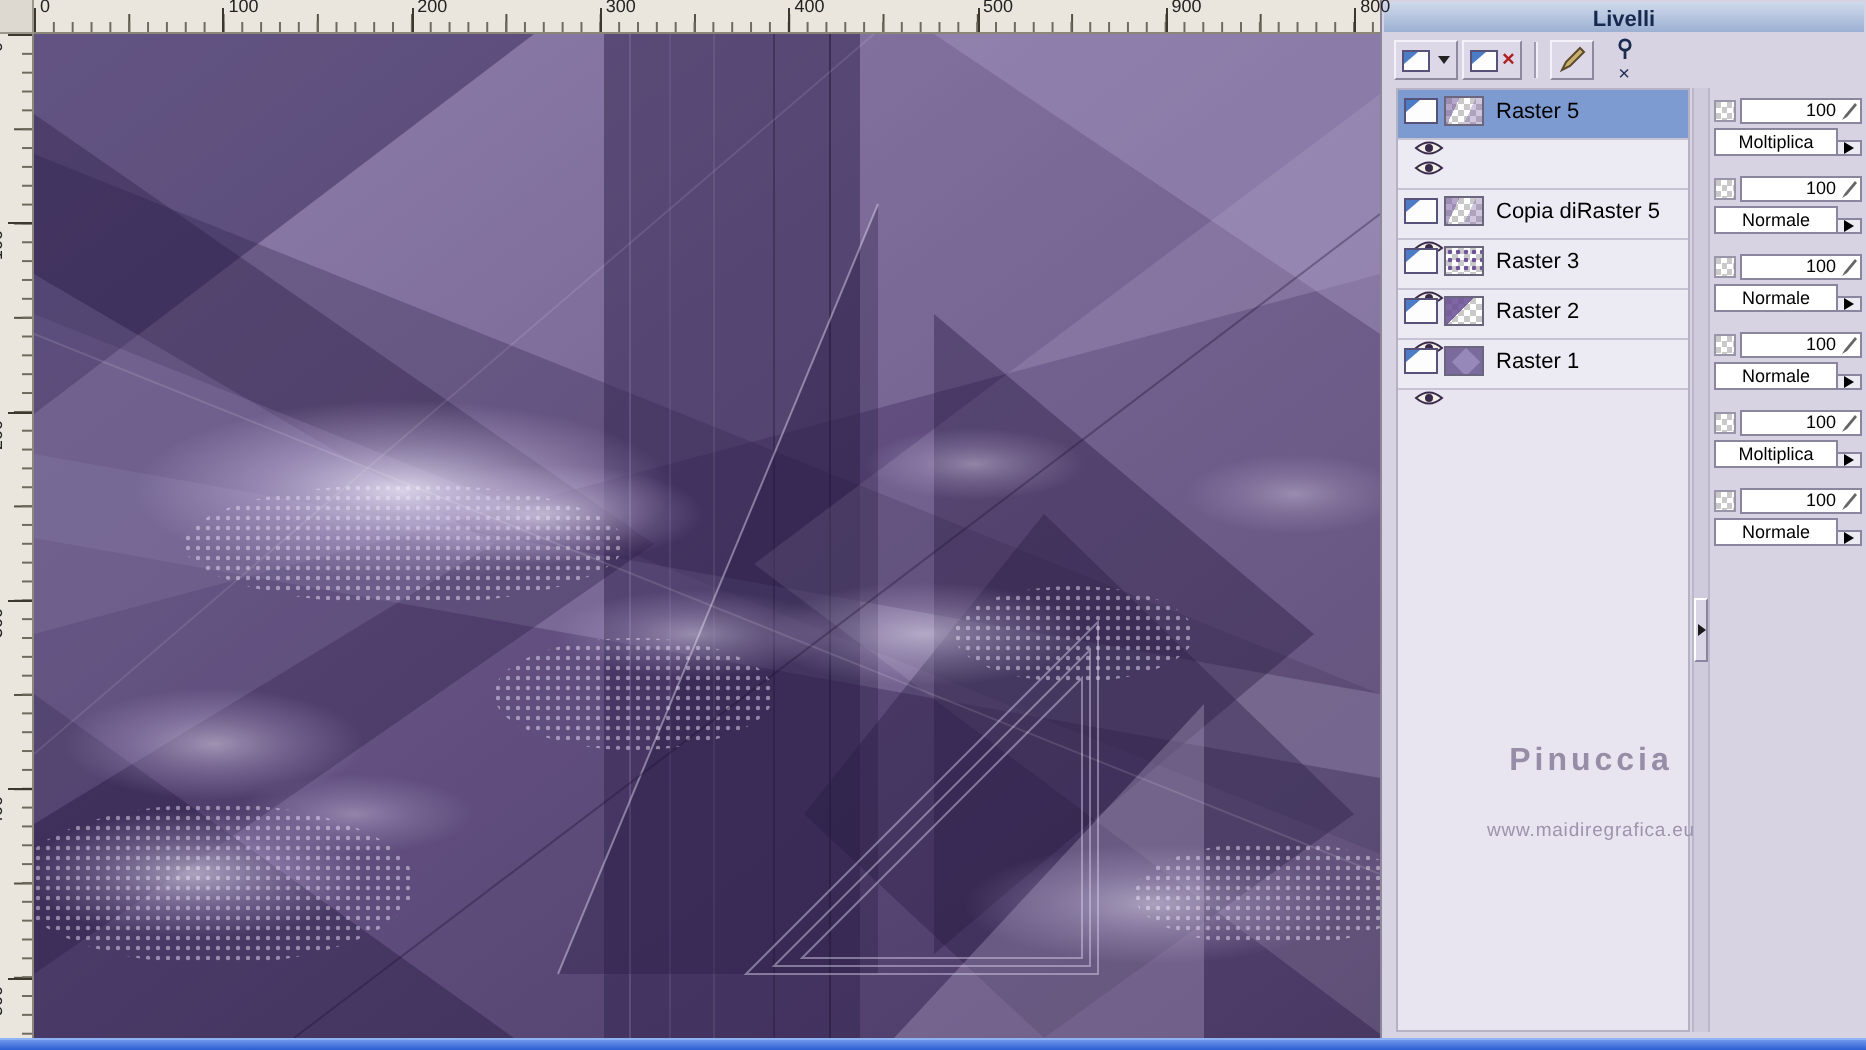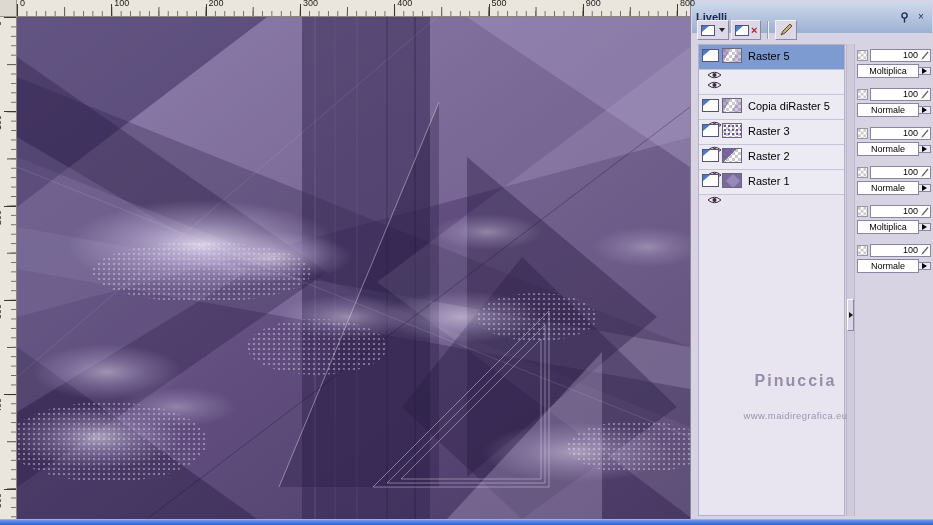--- a/index.html
+++ b/index.html
@@ -27,21 +27,21 @@
   .vmajor{position:absolute;right:0;width:12px;height:1px;background:#3c382e;overflow:visible;}
   .vlabel{position:absolute;left:-10px;top:4px;font-size:9px;line-height:9px;color:#222;
     writing-mode:vertical-rl;transform:rotate(180deg);}
   .canvas{position:absolute;left:17px;top:17px;width:673px;height:502px;background:#5d4c7c;}
   .canvas svg{display:block;}
 
   
   .panel{position:absolute;left:690px;top:0;width:243px;height:519px;background:#d7d3e3;
     border-left:1px solid #8b8799;}
   .titlebar{position:absolute;left:1px;top:1px;right:1px;height:15px;
-    background:linear-gradient(#d0daec,#9cb0d2);display:flex;align-items:center;padding:16px 4px;gap:3px;}
+    background:linear-gradient(#d0daec,#9cb0d2);display:flex;align-items:center;padding:4px 4px;gap:3px;flex-direction:column;}
   .title{font-size:11px;line-height:11px;font-weight:bold;color:#17294f;flex:1;}
   .cap-btn{width:14px;height:12px;display:flex;align-items:center;justify-content:center;
     font-size:10px;line-height:10px;color:#1c2c50;cursor:default;}
   .toolbar{position:absolute;left:1px;top:17px;right:1px;height:26px;display:flex;align-items:center;
     padding:2px 5px;gap:2px;}
   .tb-btn{height:20px;display:flex;align-items:center;gap:1px;padding:0 3px;
     border:1px solid;border-color:#f4f2f8 #8e8a9e #8e8a9e #f4f2f8;background:#dcd8e7;}
   .tb-sep{width:2px;height:18px;border-left:1px solid #a09cb0;border-right:1px solid #f2f0f7;margin:0 4px;}
   .dd-arrow{width:0;height:0;border-top:4px solid #222;border-left:3px solid transparent;
     border-right:3px solid transparent;margin-left:3px;}
@@ -80,21 +80,21 @@
 
   .controls-col{position:absolute;left:166px;top:44px;width:74px;}
   .ctrl-group{height:39px;padding-top:5px;}
   .opacity-row{display:flex;align-items:center;gap:2px;}
   .mini-checker{width:11px;height:11px;border:1px solid #9a96aa;flex:none;
     background:conic-gradient(#ffffff 0 25%,#c9c9c9 0 50%,#ffffff 0 75%,#c9c9c9 0) 0 0/5.5px 5.5px;}
   .opacity-field{flex:1;height:13px;background:#fff;border:1px solid #8a86a0;position:relative;
     display:flex;align-items:center;justify-content:flex-end;padding-right:12px;
     font-size:9px;line-height:9px;color:#000;}
   .pencil{position:absolute;right:1px;top:1px;width:9px;height:10px;}
-  .blend-row{display:flex;margin-top:2px;align-items:center;}
+  .blend-row{display:flex;margin-top:2px;align-items:flex-end;}
   .blend-select{flex:1;height:14px;background:#fff;border:1px solid #8a86a0;
     display:flex;align-items:center;justify-content:center;font-size:9px;line-height:9px;color:#000;}
   .blend-arrow{width:12px;background:#eceaf3;border:1px solid #8a86a0;border-left:none;
     display:flex;align-items:center;justify-content:center;}
   .blend-arrow::after{content:'';width:0;height:0;border-left:5px solid #000;
     border-top:3.5px solid transparent;border-bottom:3.5px solid transparent;}
 
   .watermark{position:absolute;left:12px;top:372px;width:185px;text-align:center;z-index:6;pointer-events:none;}
   .wm-name{font-size:16px;line-height:18px;letter-spacing:2px;color:#968da6;font-weight:bold;}
   .wm-url{font-size:9.5px;line-height:12px;letter-spacing:.4px;color:#9c94ad;margin-top:20px;}

